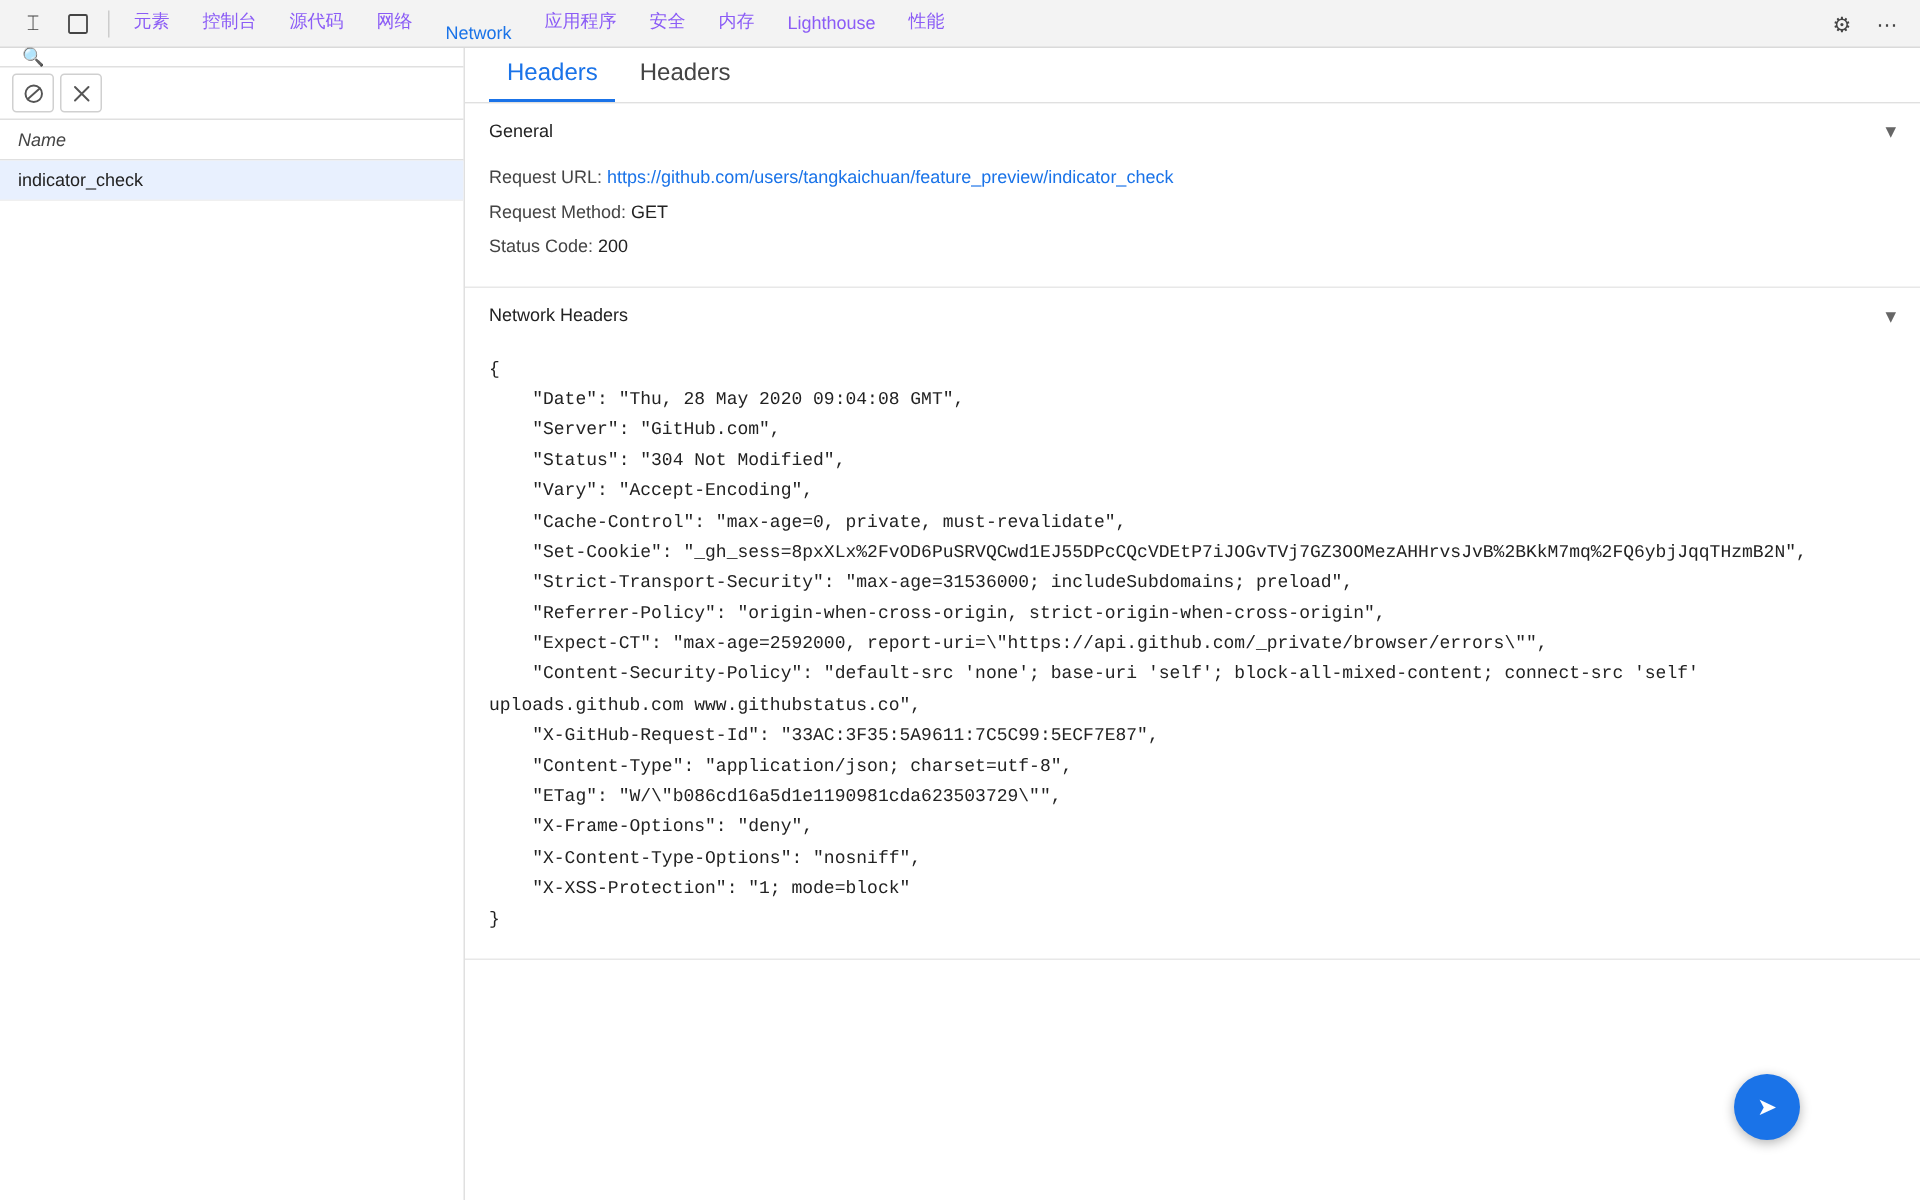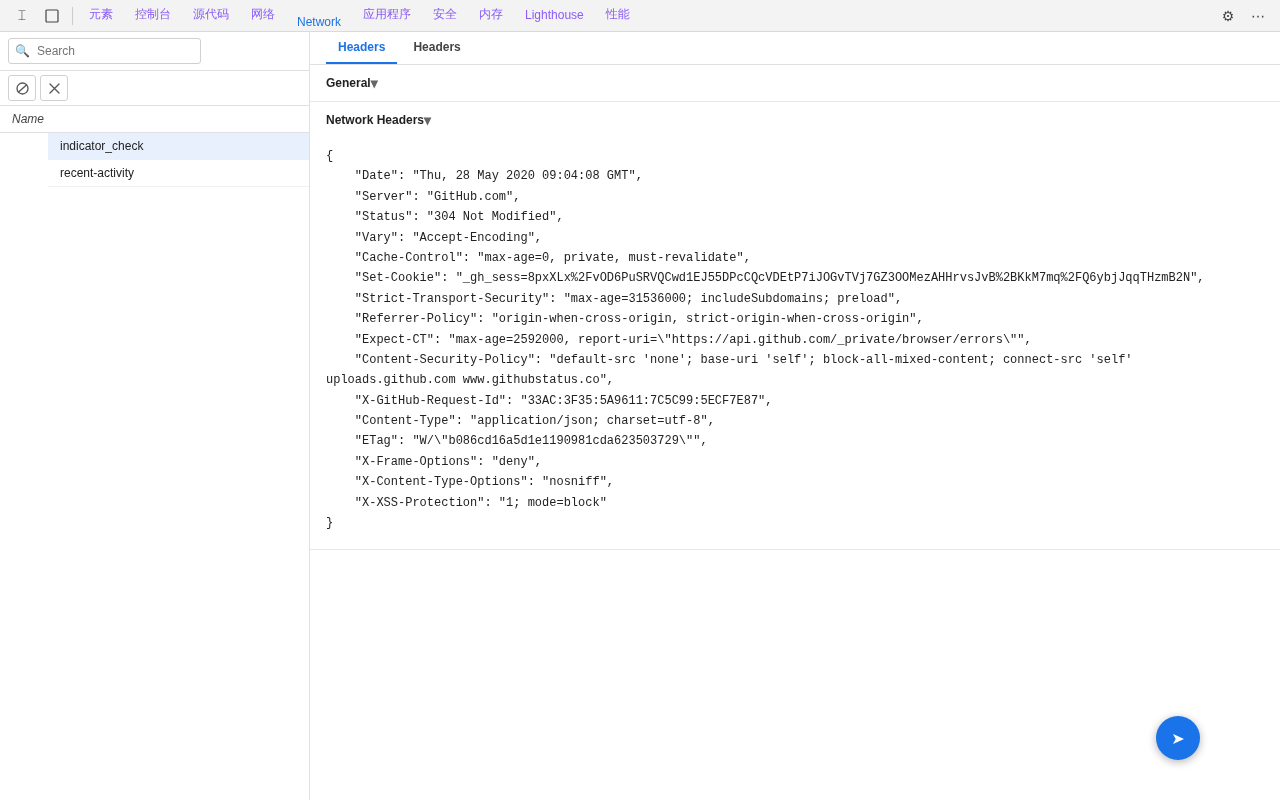--- a/index.html
+++ b/index.html
@@ -108,21 +108,20 @@
       font-style: italic;
     }
 
     .network-list { overflow-y: auto; flex: 1; }
     .network-item {
       padding: 6px 12px;
       font-size: 12px;
       color: #222;
       cursor: pointer;
       border-bottom: 1px solid #f0f0f0;
-      margin-left: 48px;
     }
     .network-item.selected { background: #e8f0fe; }
 
     
     .right-panel {
       flex: 1;
       display: flex;
       flex-direction: column;
       overflow: hidden;
       background: #fff;
@@ -130,48 +129,48 @@
 
     
     .panel-tabs {
       display: flex;
       border-bottom: 1px solid #e0e0e0;
       padding: 0 16px;
       background: #fff;
     }
     .panel-tab {
       padding: 8px 12px;
-      font-size: 12px;
+      font-size: 16px;
       color: #444;
       cursor: pointer;
       border-bottom: 2px solid transparent;
       margin-right: 4px;
-      font-weight: bold;
     }
     .panel-tab.active {
       color: #1a73e8;
       border-bottom: 2px solid #1a73e8;
     }
 
     
     .panel-content {
       flex: 1;
       overflow-y: auto;
       padding: 0;
     }
 
     
     .section {
       border-bottom: 1px solid #e8e8e8;
     }
     .section-header {
       display: flex;
       align-items: center;
+      justify-content: space-between;
       padding: 10px 16px;
-      font-weight: 700;
+      font-weight: 400;
       font-size: 12px;
       color: #222;
       cursor: pointer;
       background: #fff;
     }
     .section-body {
       padding: 4px 16px 12px 16px;
       font-size: 12px;
       color: #222;
     }
@@ -247,55 +246,58 @@
     <div class="toolbar-icon">⋯</div>
   </div>
 </div>
 
 <div class="main">
 
   <div class="left-panel">
     <div class="search-bar">
       <div class="search-wrap">
         <span class="search-icon-inner">🔍</span>
-        <input class="search-input" type="text" placeholder="Search" style="">
       </div>
     </div>
     <div class="action-bar">
       <button class="action-btn" title="Block">
         <svg width="13" height="13" viewBox="0 0 13 13" fill="none">
             <circle cx="6.5" cy="6.5" r="5.5" stroke="#555" stroke-width="1.3"></circle>
             <line x1="2" y1="10.5" x2="11" y2="2.5" stroke="#555" stroke-width="1.3"></line>
           </svg>
       </button>
       <button class="action-btn" title="Clear">
         <svg width="13" height="13" viewBox="0 0 13 13" fill="none">
             <path d="M2 11L11 2M2 2l9 9" stroke="#555" stroke-width="1.3" stroke-linecap="round"></path>
           </svg>
       </button>
     </div>
     <div class="name-header">Name</div>
     <div class="network-list">
       <div class="network-item selected">indicator_check</div>
-      <div class="network-item">recent-activity</div>
     </div>
   </div>
 
   <div class="right-panel">
     <div class="panel-tabs">
       <div class="panel-tab active">Headers</div>
       <div class="panel-tab">Headers</div>
     </div>
 
     <div class="panel-content">
 
       <div class="section">
         <div class="section-header">
           <span>General</span>
           <span class="chevron">▾</span>
+        </div>
+        <div class="section-body">
+          <div class="row"><span class="label">Request URL:</span> <span class="value" style="color:#1a73e8; cursor:pointer;">https://github.com/users/tangkaichuan/feature_preview/indicator_check</span></div>
+          <div class="row"><span class="label">Request Method:</span> <span class="value">GET</span></div>
+          <div class="row"><span class="label">Status Code:</span> <span class="value">200</span></div>
         </div>
       </div>
 
       <div class="section">
         <div class="section-header">
           <span>Network Headers</span>
           <span class="chevron">▾</span>
         </div>
         <div class="json-block">{
     "Date": "Thu, 28 May 2020 09:04:08 GMT",

